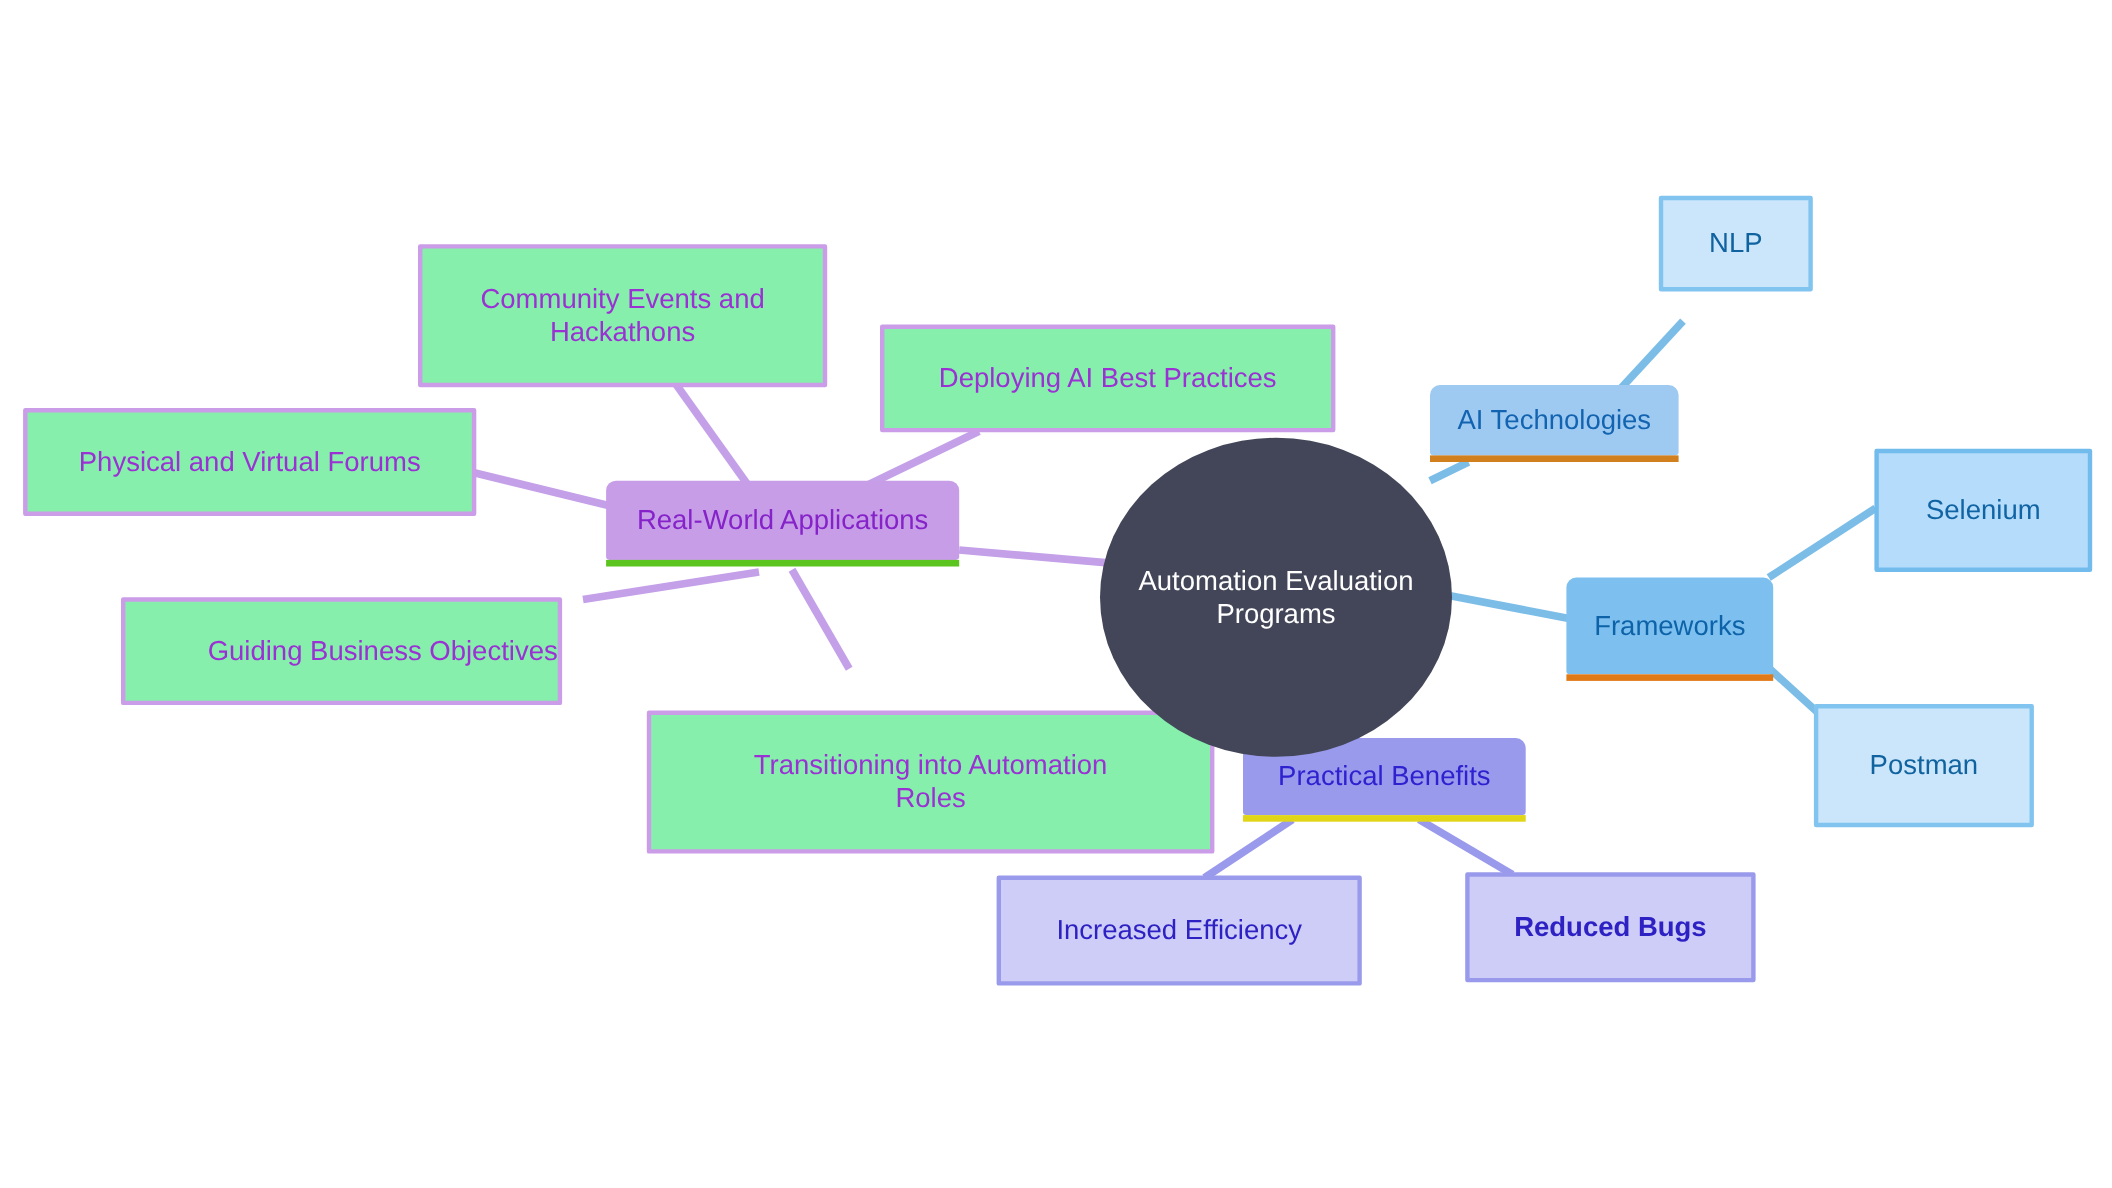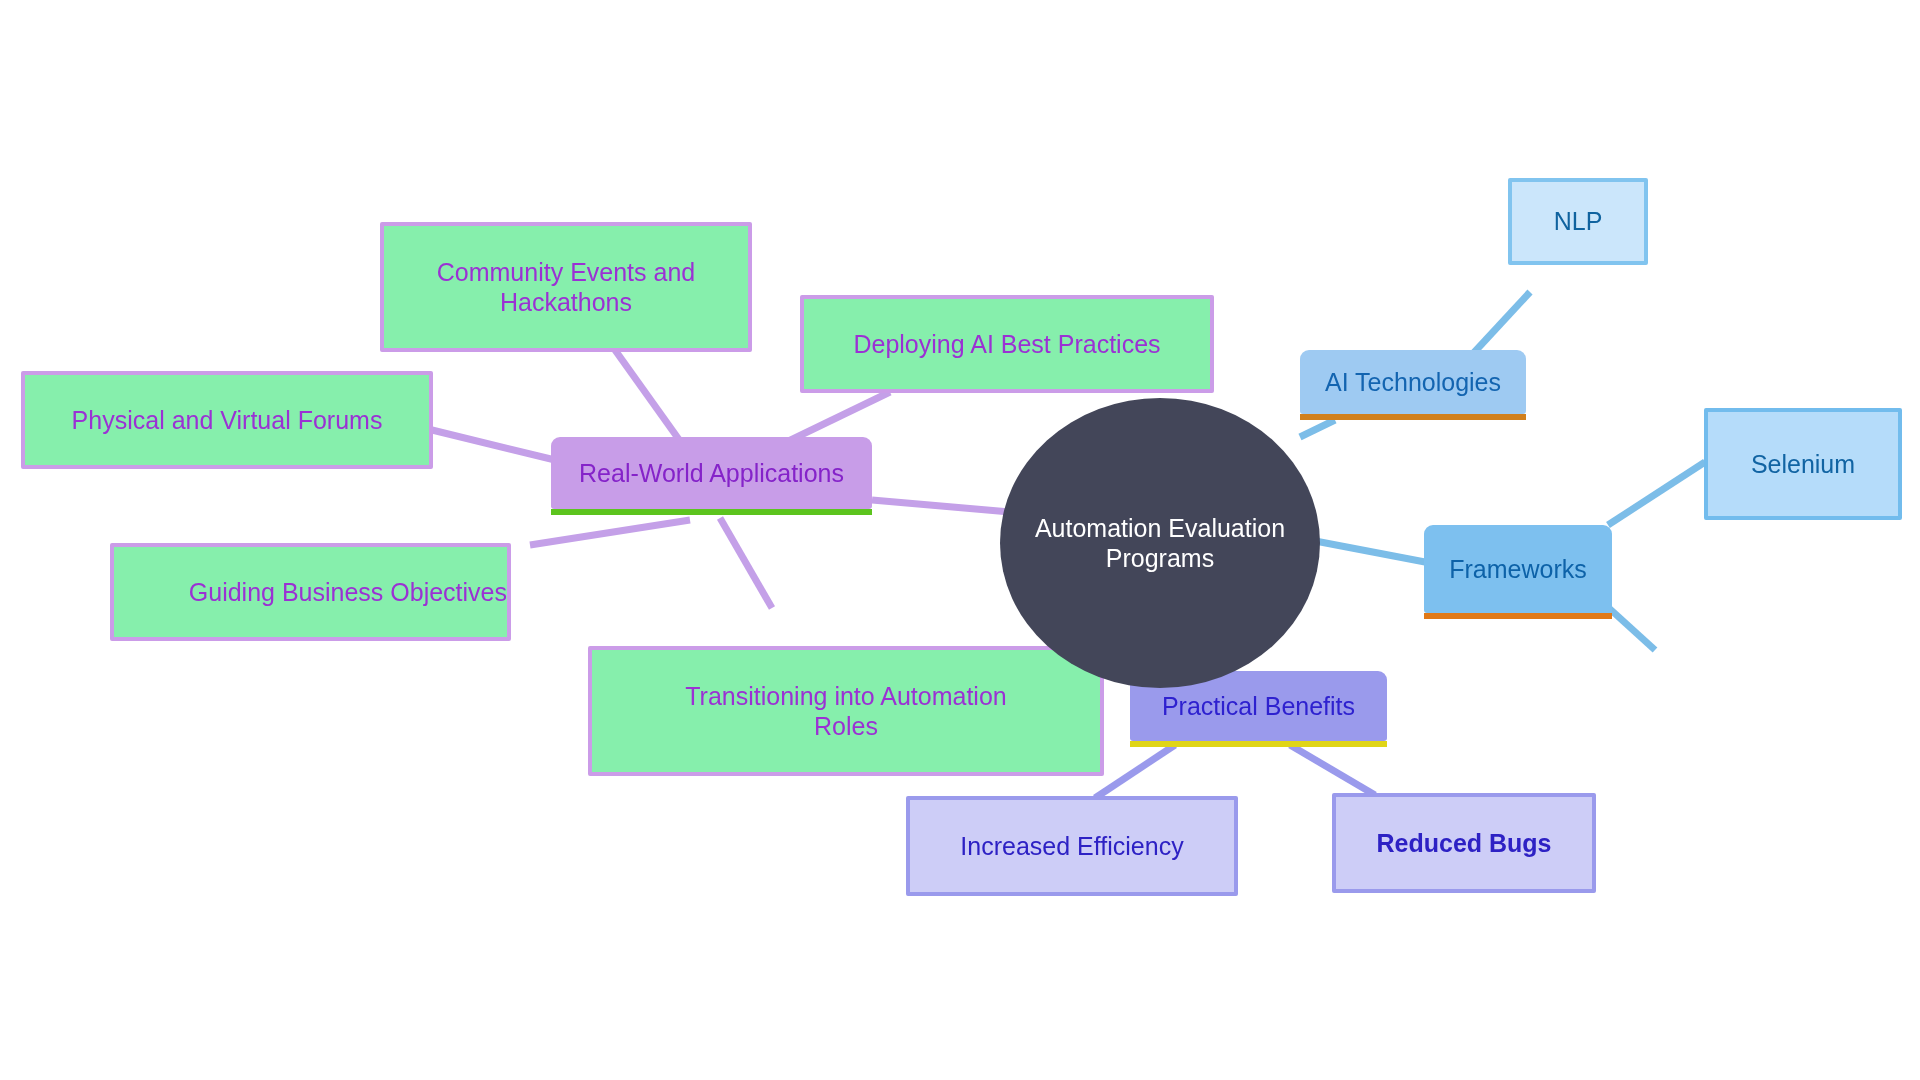--- a/index.html
+++ b/index.html
@@ -149,20 +149,23 @@
 
   <div class="node hub hub-blue" style="left:1424px; top:525px; width:188px; height:88px;">
     <span>Frameworks</span>
     <span class="bar" style="background:#e07918;"></span>
   </div>
 
   <div class="node leaf leaf-blue-mid" style="left:1704px; top:408px; width:198px; height:112px;">
     <span>Selenium</span>
   </div>
 
+  <div class="node leaf leaf-blue" style="left:1649px; top:640px; width:200px; height:112px;">
+    <span>Postman</span>
+  </div>
 
   <div class="node hub hub-indigo" style="left:1130px; top:671px; width:257px; height:70px;">
     <span>Practical Benefits</span>
     <span class="bar" style="background:#e0d517;"></span>
   </div>
 
   <div class="node leaf leaf-indigo" style="left:906px; top:796px; width:332px; height:100px;">
     <span>Increased Efficiency</span>
   </div>
 

